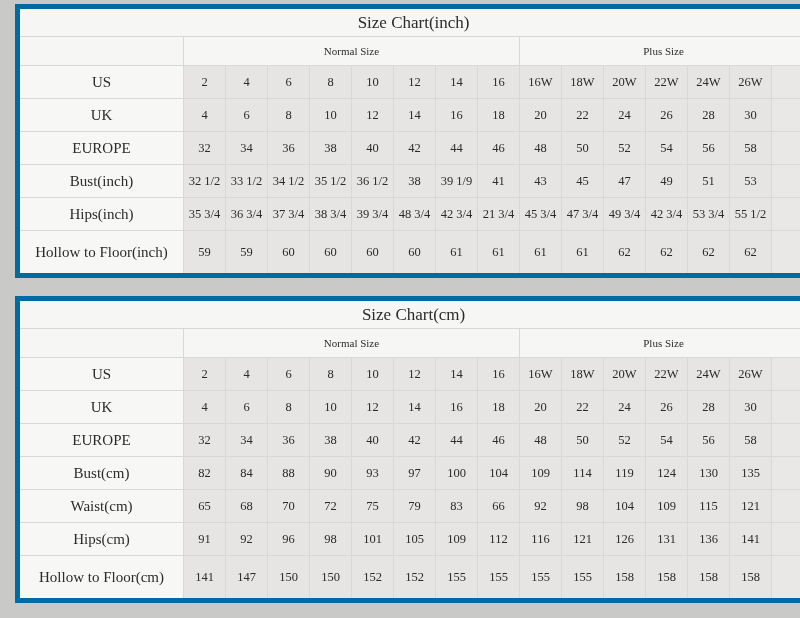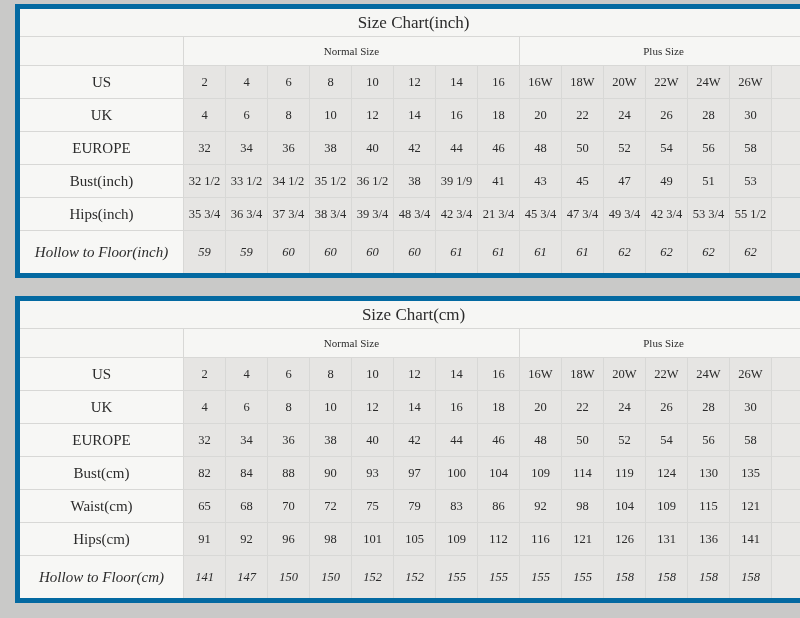--- a/index.html
+++ b/index.html
@@ -57,21 +57,21 @@
   }
   td.data-cell {
     background: #e6e5e3;
     font-size: 12.5px;
     height: 32px;
   }
   td.sliver-cell {
     background: #e9e8e6;
     height: 32px;
   }
-  tr.tall-row td { height: 42px; font-style: italic; }
+  tr.tall-row td { height: 42px; }
   col.c-label  { width: 166px; }
   col.c-size   { width: 42px; }
   col.c-sliver { width: 38px; }
 </style>
 </head>
 <body>
 
 <div class="page">
 
   <table class="size-table">
@@ -317,21 +317,21 @@
         </tr>
         <tr>
           <td class="label-cell">Waist(cm)</td>
           <td class="data-cell">65</td>
           <td class="data-cell">68</td>
           <td class="data-cell">70</td>
           <td class="data-cell">72</td>
           <td class="data-cell">75</td>
           <td class="data-cell">79</td>
           <td class="data-cell">83</td>
-          <td class="data-cell">86</td>
+          <td class="data-cell">66</td>
           <td class="data-cell">92</td>
           <td class="data-cell">98</td>
           <td class="data-cell">104</td>
           <td class="data-cell">109</td>
           <td class="data-cell">115</td>
           <td class="data-cell">121</td>
           <td class="sliver-cell"></td>
         </tr>
         <tr>
           <td class="label-cell">Hips(cm)</td>

